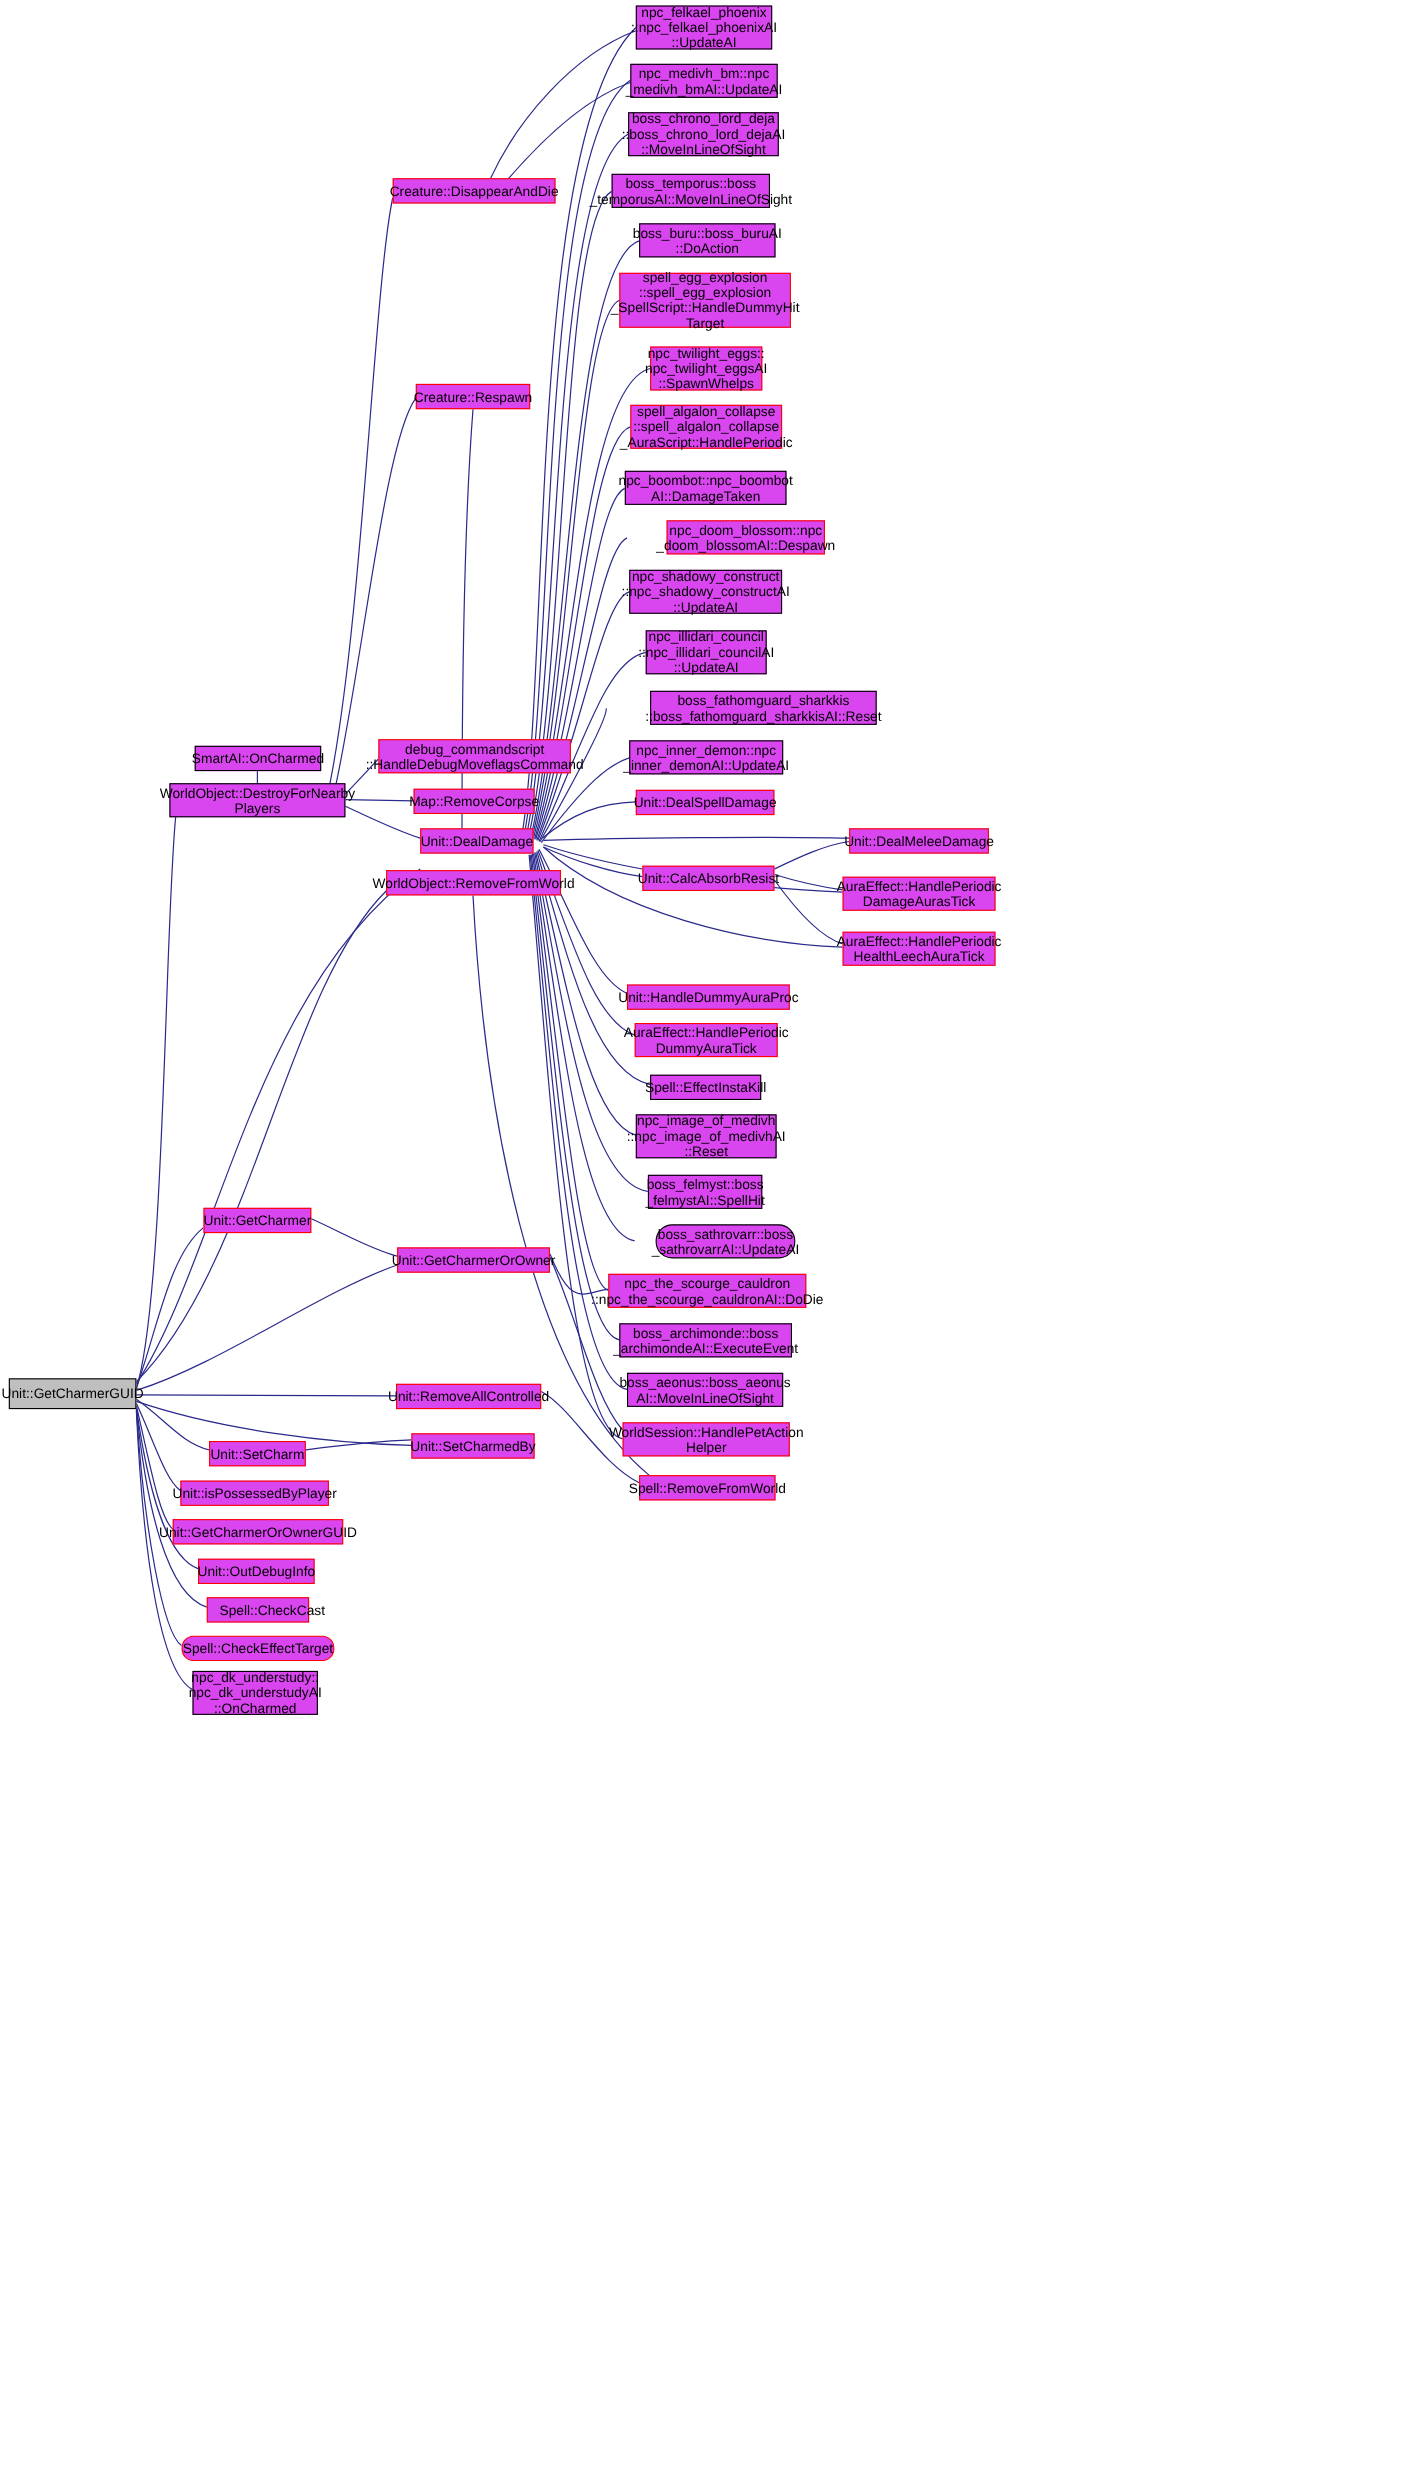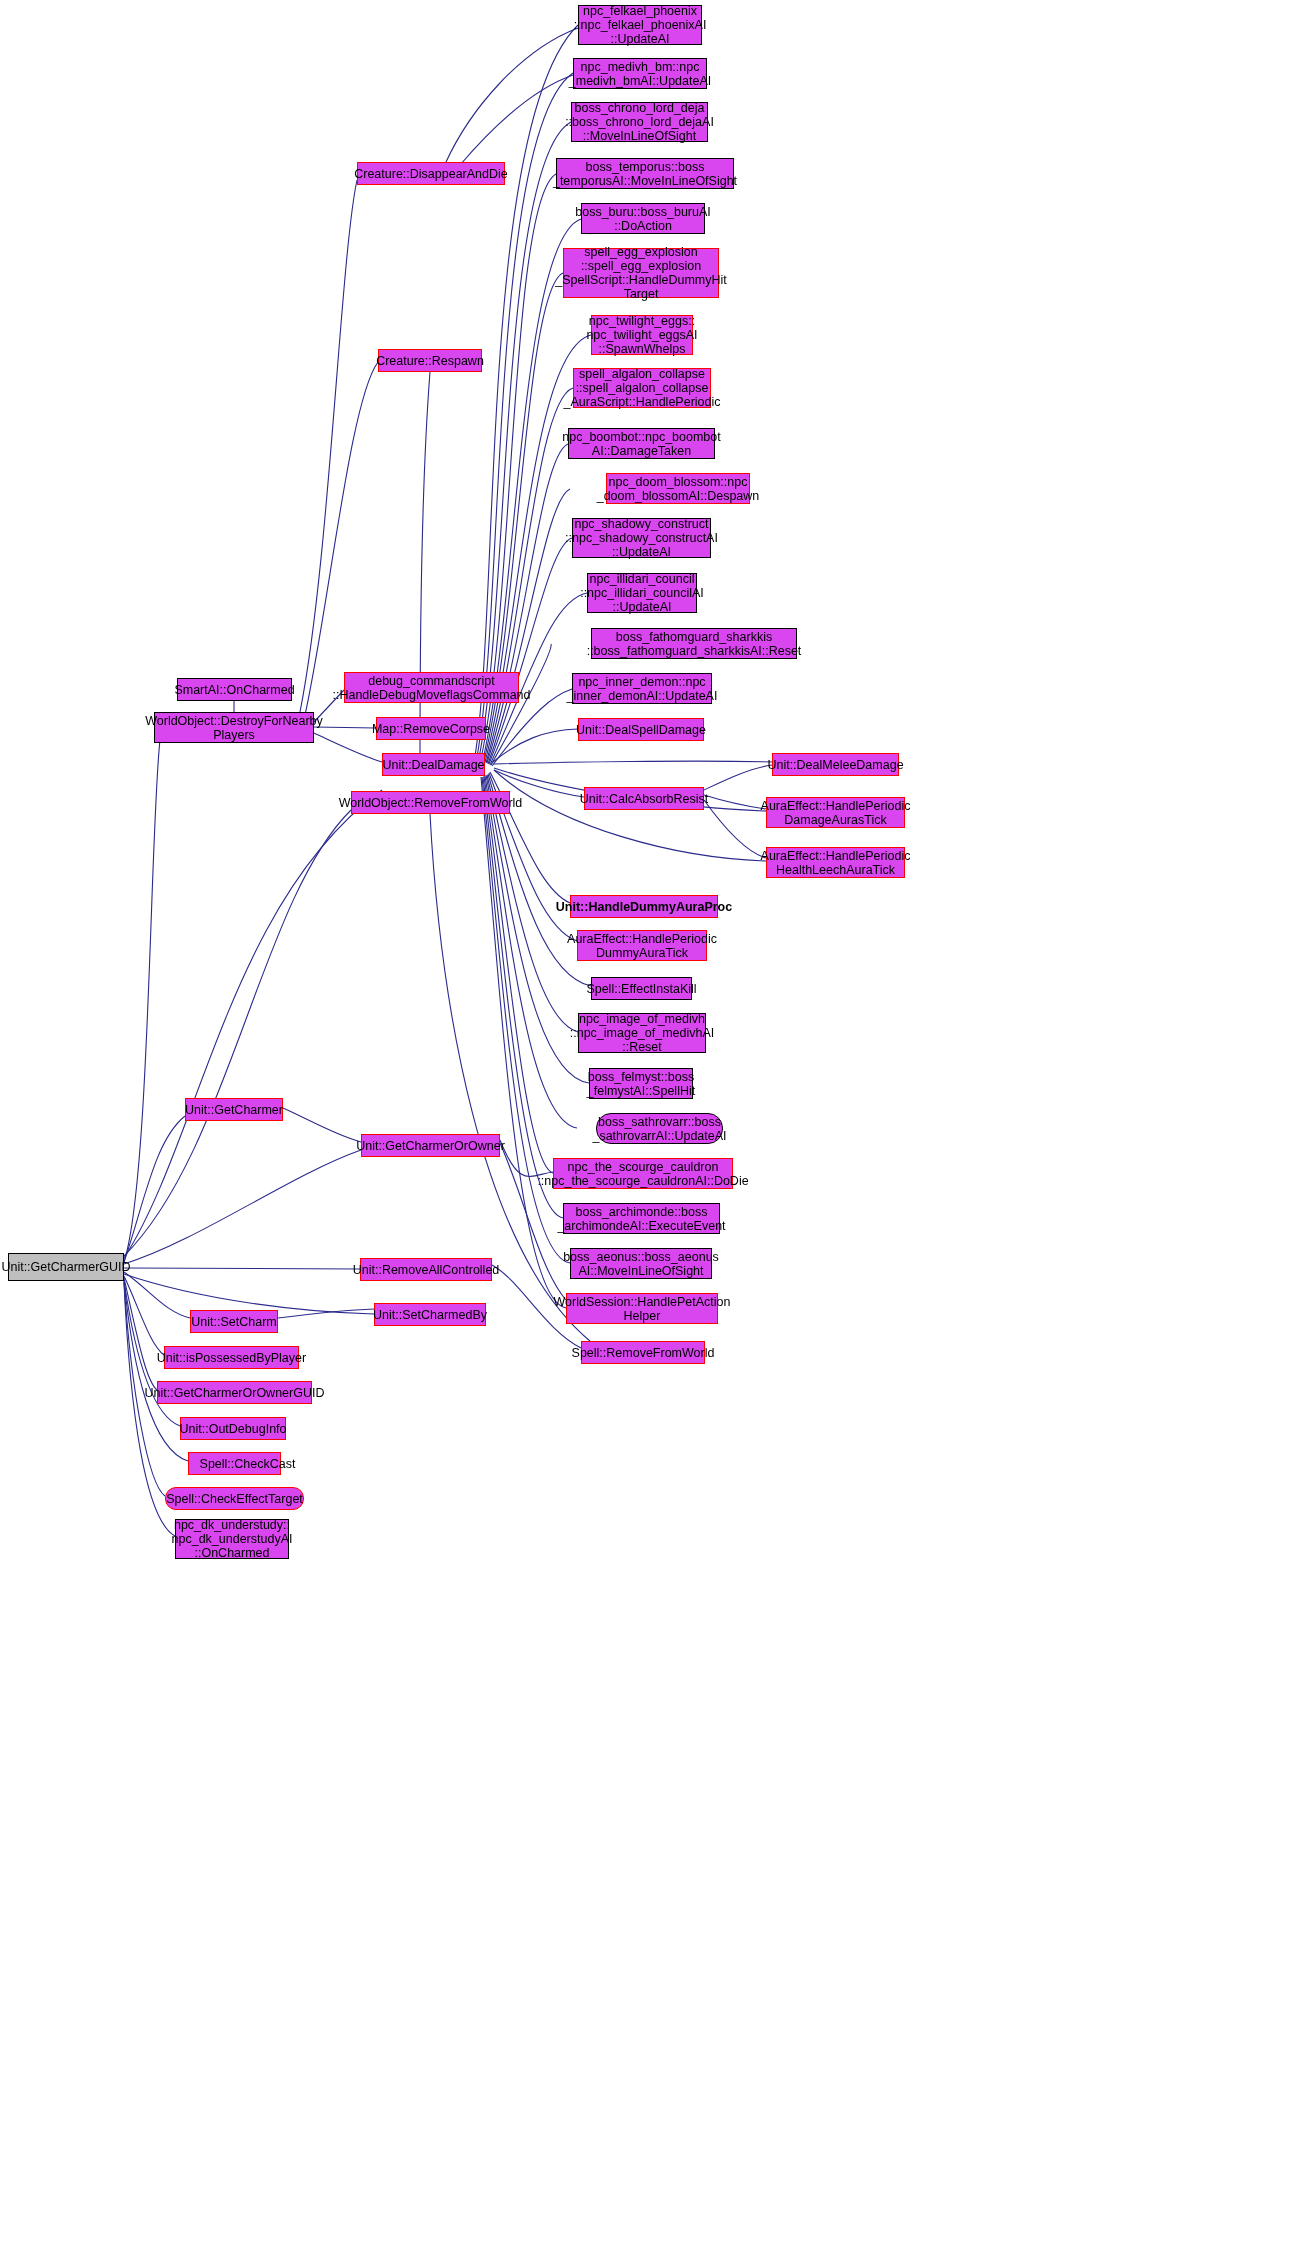--- a/index.html
+++ b/index.html
@@ -95,21 +95,21 @@
   <div id="node-layer">
       <div class="node root" style="left: 8px; top: 1253px; width: 116px; height: 28px;">Unit::GetCharmerGUID</div>
       <div class="node" style="left: 578px; top: 5px; width: 124px; height: 40px;">npc_felkael_phoenix
 ::npc_felkael_phoenixAI
 ::UpdateAI</div>
       <div class="node" style="left: 573px; top: 58px; width: 134px; height: 31px;">npc_medivh_bm::npc
 _medivh_bmAI::UpdateAI</div>
       <div class="node" style="left: 571px; top: 102px; width: 137px; height: 40px;">boss_chrono_lord_deja
 ::boss_chrono_lord_dejaAI
 ::MoveInLineOfSight</div>
-      <div class="node" style="left: 556px; top: 158px; width: 178px; height: 31px;">boss_temporus::boss
+      <div class="node" style="left: 556px; top: 158px; width: 144px; height: 31px;">boss_temporus::boss
 _temporusAI::MoveInLineOfSight</div>
       <div class="node" style="left: 581px; top: 203px; width: 124px; height: 31px;">boss_buru::boss_buruAI
 ::DoAction</div>
       <div class="node red" style="left: 563px; top: 248px; width: 156px; height: 50px;">spell_egg_explosion
 ::spell_egg_explosion
 _SpellScript::HandleDummyHit
 Target</div>
       <div class="node red" style="left: 591px; top: 315px; width: 102px; height: 40px;">npc_twilight_eggs::
 npc_twilight_eggsAI
 ::SpawnWhelps</div>
@@ -131,21 +131,21 @@
       <div class="node" style="left: 572px; top: 673px; width: 140px; height: 31px;">npc_inner_demon::npc
 _inner_demonAI::UpdateAI</div>
       <div class="node red" style="left: 578px; top: 718px; width: 126px; height: 23px;">Unit::DealSpellDamage</div>
       <div class="node red" style="left: 382px; top: 753px; width: 103px; height: 23px;">Unit::DealDamage</div>
       <div class="node red" style="left: 584px; top: 787px; width: 120px; height: 23px;">Unit::CalcAbsorbResist</div>
       <div class="node red" style="left: 772px; top: 753px; width: 127px; height: 23px;">Unit::DealMeleeDamage</div>
       <div class="node red" style="left: 766px; top: 797px; width: 139px; height: 31px;">AuraEffect::HandlePeriodic
 DamageAurasTick</div>
       <div class="node red" style="left: 766px; top: 847px; width: 139px; height: 31px;">AuraEffect::HandlePeriodic
 HealthLeechAuraTick</div>
-      <div class="node red" style="left: 570px; top: 895px; width: 148px; height: 23px; font-weight: bold;">Unit::HandleDummyAuraProc</div>
+      <div class="node red" style="left: 570px; top: 895px; width: 148px; height: 23px;">Unit::HandleDummyAuraProc</div>
       <div class="node red" style="left: 577px; top: 930px; width: 130px; height: 31px;">AuraEffect::HandlePeriodic
 DummyAuraTick</div>
       <div class="node" style="left: 591px; top: 977px; width: 101px; height: 23px;">Spell::EffectInstaKill</div>
       <div class="node" style="left: 578px; top: 1013px; width: 128px; height: 40px;">npc_image_of_medivh
 ::npc_image_of_medivhAI
 ::Reset</div>
       <div class="node" style="left: 589px; top: 1068px; width: 104px; height: 31px;">boss_felmyst::boss
 _felmystAI::SpellHit</div>
       <div class="node" style="left: 596px; top: 1113px; width: 127px; height: 31px; border-radius: 15px;">boss_sathrovarr::boss
 _sathrovarrAI::UpdateAI</div>

